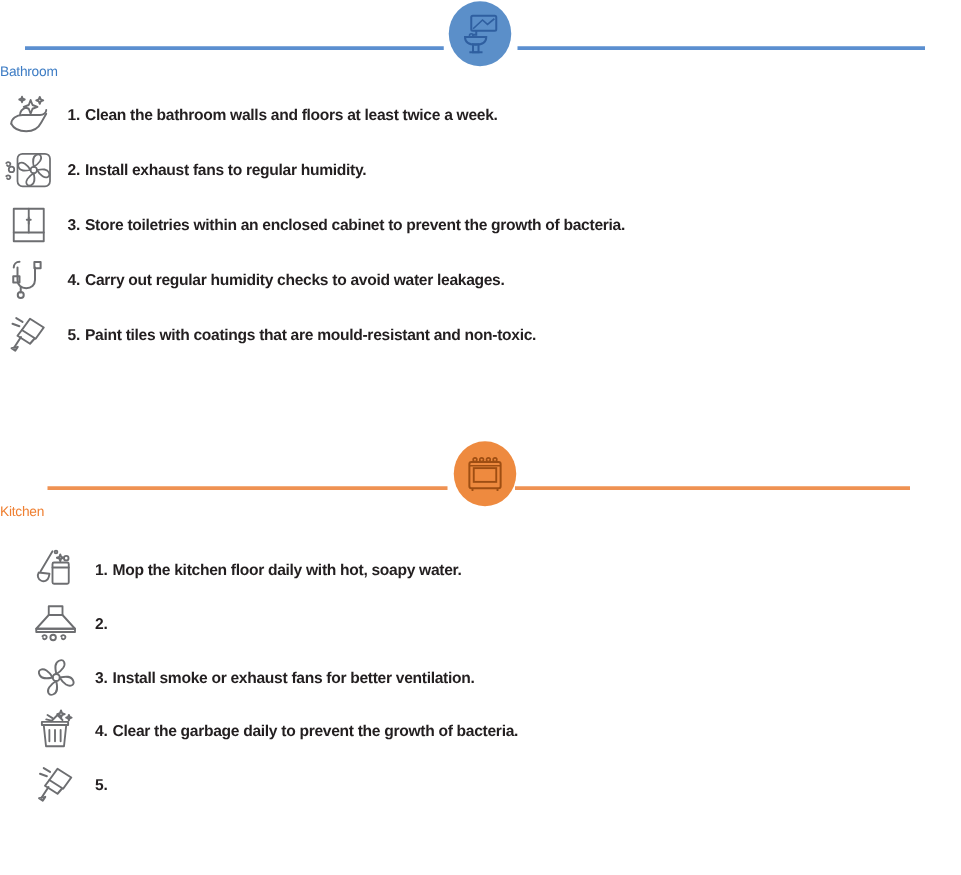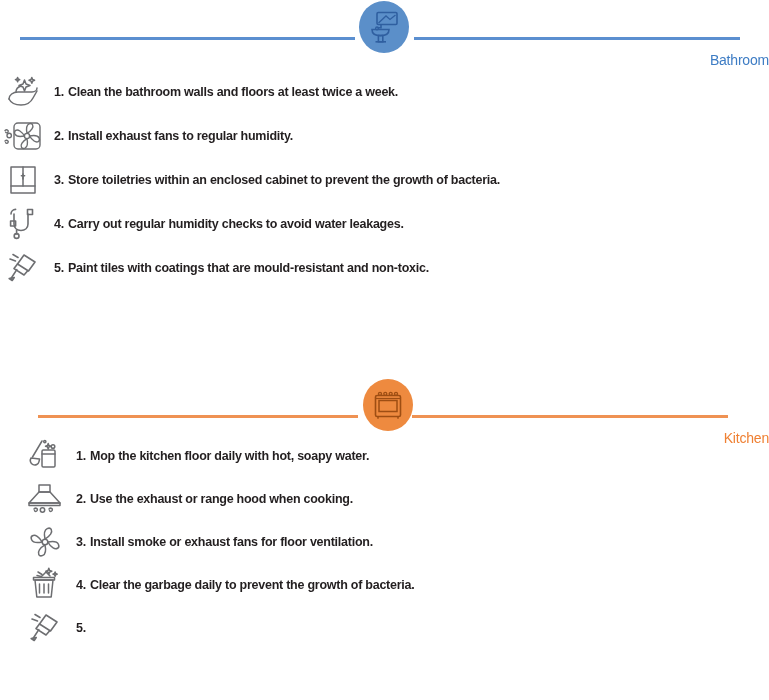--- a/index.html
+++ b/index.html
@@ -44,25 +44,24 @@
     justify-content: center;
   }
   .badge.blue { background: #5b8fc9; }
   .badge.orange { background: #ee8a3f; }
 
   .section-title {
     position: absolute;
     top: 52px;
     left: 0;
     width: 769px;
-    text-align: right;
-    font-size: 14px;
+    text-align: left;
+    font-size: 11px;
     font-weight: 400;
     letter-spacing: -0.2px;
-    padding-left: 34px;
   }
   .section-title.blue { color: #3d7cc4; }
   .section-title.orange { color: #ef8033; }
 
   
   .list {
     position: absolute;
     left: 0;
     width: 769px;
   }
@@ -210,21 +209,21 @@
             <path d="M11.8 19.6 l-5.6 8.6"></path>
             <path d="M4.2 28.5 l3 2 l2 -3 Z"></path>
           </g>
         </svg>
       </span>
       <span class="row-num">5.</span>
       <span class="row-text">Paint tiles with coatings that are mould-resistant and non-toxic.</span>
     </div>
   </div>
 
-  <div class="section-header" style="top:378px;">
+  <div class="section-header" style="top:352px;">
     <div class="rule orange" style="left:38px; width:320px;"></div>
     <div class="rule orange" style="left:412px; width:316px;"></div>
 
     <div class="badge orange" style="left:363px;">
       <span>
         <svg width="32" height="32" viewBox="0 0 32 32">
           <rect x="3.5" y="6.5" width="25" height="21" rx="1.6" fill="none" stroke="#9e4e13" stroke-width="1.6"></rect>
           <rect x="7" y="11.5" width="18" height="11" fill="none" stroke="#9e4e13" stroke-width="1.5"></rect>
           <path d="M3.5 9.5 h25" fill="none" stroke="#9e4e13" stroke-width="1.2"></path>
           <circle cx="8" cy="4.8" r="1.5" fill="none" stroke="#9e4e13" stroke-width="1.3"></circle>
@@ -266,37 +265,36 @@
             <rect x="14" y="3" width="11" height="7"></rect>
             <path d="M14 10 L4 21 h31 L25 10 Z"></path>
             <path d="M4 21 h31 v2.6 H4 Z"></path>
             <path d="M9 27 c1.8 -1.8 4.2 -0.4 3 1.6 c-0.7 1.1 -2.2 1 -2.5 0"></path>
             <circle cx="17.5" cy="28" r="2.2"></circle>
             <path d="M24 27 c1.8 -1.8 4.2 -0.4 3 1.6 c-0.7 1.1 -2.2 1 -2.5 0"></path>
           </g>
         </svg>
       </span>
       <span class="row-num">2.</span>
-      <span class="row-text">Use the exhaust or range hood when cooking.</span>
     </div>
 
     <div class="row" style="top:86px; padding-left:22px;">
       <span class="row-icon">
         <svg width="36" height="36" viewBox="0 0 36 36">
           <g fill="none" stroke="#6d6e71" stroke-width="1.5" stroke-linejoin="round" stroke-linecap="round">
             <circle cx="18" cy="18" r="2.8"></circle>
             <path d="M18 15.2 c-1.2 -5.6 -1.2 -9 2.2 -10.6 c4 -1.8 5.6 2.2 3.4 5.6 c-1.7 2.5 -3.4 3.8 -5.6 5 Z"></path>
             <path d="M20.8 18 c5.6 -1.2 9 -1.2 10.6 2.2 c1.8 4 -2.2 5.6 -5.6 3.4 c-2.5 -1.7 -3.8 -3.4 -5 -5.6 Z"></path>
             <path d="M18 20.8 c1.2 5.6 1.2 9 -2.2 10.6 c-4 1.8 -5.6 -2.2 -3.4 -5.6 c1.7 -2.5 3.4 -3.8 5.6 -5 Z"></path>
             <path d="M15.2 18 c-5.6 1.2 -9 1.2 -10.6 -2.2 c-1.8 -4 2.2 -5.6 5.6 -3.4 c2.5 1.7 3.8 3.4 5 5.6 Z"></path>
           </g>
         </svg>
       </span>
       <span class="row-num">3.</span>
-      <span class="row-text">Install smoke or exhaust fans for floor ventilation.</span>
+      <span class="row-text">Install smoke or exhaust fans for better ventilation.</span>
     </div>
 
     <div class="row" style="top:129px; padding-left:22px;">
       <span class="row-icon">
         <svg width="36" height="36" viewBox="0 0 36 36">
           <g fill="none" stroke="#6d6e71" stroke-width="1.5" stroke-linejoin="round" stroke-linecap="round">
             <path d="M8 13 h18 l-1.8 17 H9.8 Z"></path>
             <path d="M6.5 10.5 h21 v2.5 h-21 Z"></path>
             <path d="M12.5 17 v9 M17 17 v9 M21.5 17 v9"></path>
             <path d="M14 10 l5 -5 l4 4"></path>

